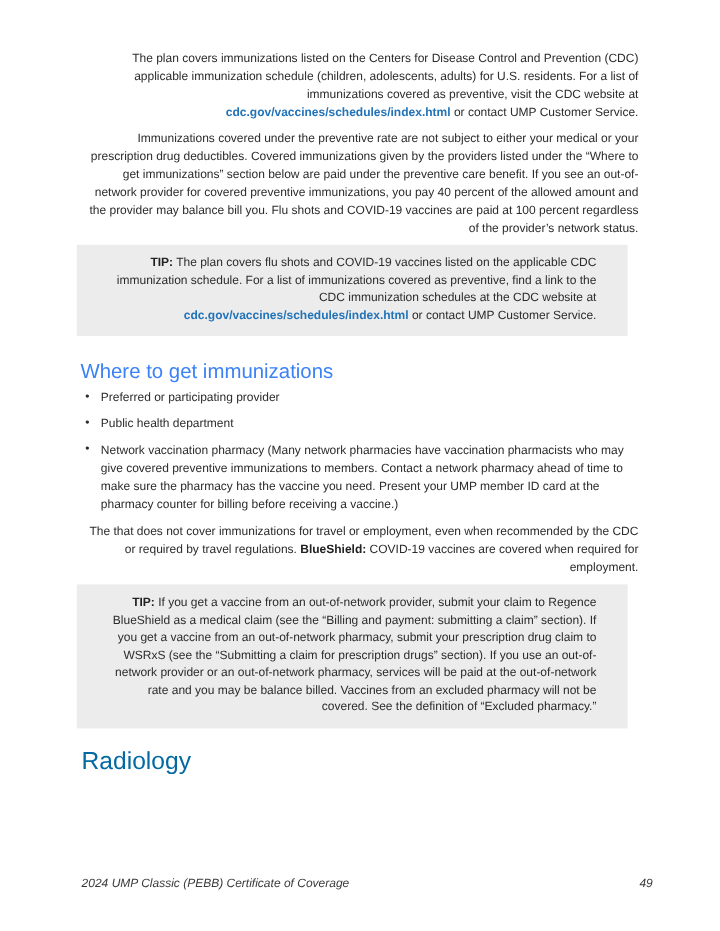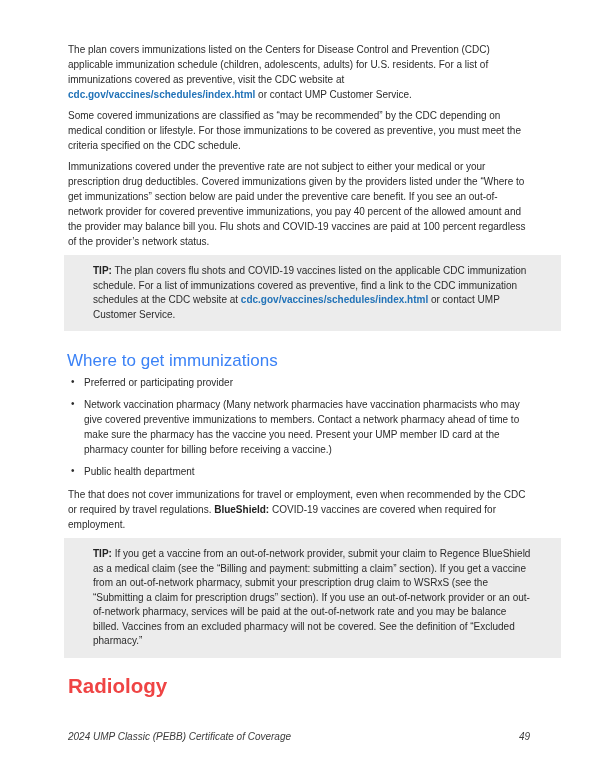--- a/index.html
+++ b/index.html
@@ -15,36 +15,38 @@
     width: 600px; height: 776px;
     overflow: hidden;
     background: #ffffff;
   }
   .content { padding: 42px 68px 0 68px; }
 
   p.body {
     font-size: 10px;
     line-height: 15px;
     margin: 0 0 6px 0;
+    text-align: right;
   }
   .link {
     color: #2273b8;
     font-weight: 600;
     text-decoration: none;
     cursor: pointer;
   }
   strong { font-weight: 700; color: #222; }
 
   .tip-box {
     background: #ececec;
-    width: 497px;
+    width: 459px;
     margin: 3px 0 0 -4px;
     padding: 9px 26px 9px 29px;
     box-sizing: border-box;
     display: block;
+    text-align: right;
   }
   .tip-text {
     font-size: 10px;
     line-height: 14.5px;
     margin: 0;
     color: #2b2b2b;
   }
 
   h2.section-heading {
     font-size: 17px;
@@ -70,60 +72,59 @@
     content: "\2022";
     position: absolute;
     left: 3px;
     top: -1px;
     color: #2b2b2b;
     font-size: 10px;
   }
 
   h1.major-heading {
     font-size: 20.5px;
-    font-weight: 700;
-    color: #ef4444;
+    font-weight: 400;
+    color: #0369a1;
     margin: 16px 0 3px 0;
     line-height: 24px;
   }
 
   .footer {
     position: absolute;
-    left: 68px; right: 70px; bottom: 34px;
+    left: 68px; right: 56px; bottom: 34px;
     display: flex;
     justify-content: space-between;
     align-items: baseline;
     font-size: 10px;
     font-style: italic;
     color: #3b3b3b;
   }
 </style>
 </head>
 <body>
 
 <div class="page">
   <main class="content">
 
     <p class="body"><span>The plan covers immunizations listed on the Centers for Disease Control and Prevention (CDC) applicable immunization schedule (children, adolescents, adults) for U.S. residents. For a list of immunizations covered as preventive, visit the CDC website at </span><a class="link">cdc.gov/vaccines/schedules/index.html</a><span> or contact UMP Customer Service.</span></p>
 
-    <p class="body">Some covered immunizations are classified as “may be recommended” by the CDC depending on medical condition or lifestyle. For those immunizations to be covered as preventive, you must meet the criteria specified on the CDC schedule.</p>
 
     <p class="body">Immunizations covered under the preventive rate are not subject to either your medical or your prescription drug deductibles. Covered immunizations given by the providers listed under the “Where to get immunizations” section below are paid under the preventive care benefit. If you see an out-of-network provider for covered preventive immunizations, you pay 40 percent of the allowed amount and the provider may balance bill you. Flu shots and COVID-19 vaccines are paid at 100 percent regardless of the provider’s network status.</p>
 
     <aside class="tip-box">
       <p class="tip-text"><strong>TIP:</strong><span> The plan covers flu shots and COVID-19 vaccines listed on the applicable CDC immunization schedule. For a list of immunizations covered as preventive, find a link to the CDC immunization schedules at the CDC website at </span><a class="link">cdc.gov/vaccines/schedules/index.html</a><span> or contact UMP Customer Service.</span></p>
     </aside>
 
     <h2 class="section-heading">Where to get immunizations</h2>
 
 
     <ul class="bullet-list">
       <li>Preferred or participating provider</li>
+      <li>Public health department</li>
       <li>Network vaccination pharmacy (Many network pharmacies have vaccination pharmacists who may give covered preventive immunizations to members. Contact a network pharmacy ahead of time to make sure the pharmacy has the vaccine you need. Present your UMP member ID card at the pharmacy counter for billing before receiving a vaccine.)</li>
-      <li>Public health department</li>
     </ul>
 
     <p class="body"><span>The that does not cover immunizations for travel or employment, even when recommended by the CDC or required by travel regulations. </span><strong>BlueShield:</strong><span> COVID-19 vaccines are covered when required for employment.</span></p>
 
     <aside class="tip-box">
       <p class="tip-text"><strong>TIP:</strong><span> If you get a vaccine from an out-of-network provider, submit your claim to Regence BlueShield as a medical claim (see the “Billing and payment: submitting a claim” section). If you get a vaccine from an out-of-network pharmacy, submit your prescription drug claim to WSRxS (see the “Submitting a claim for prescription drugs” section). If you use an out-of-network provider or an out-of-network pharmacy, services will be paid at the out-of-network rate and you may be balance billed. Vaccines from an excluded pharmacy will not be covered. See the definition of “Excluded pharmacy.”</span></p>
     </aside>
 
     <h1 class="major-heading">Radiology</h1>
 

